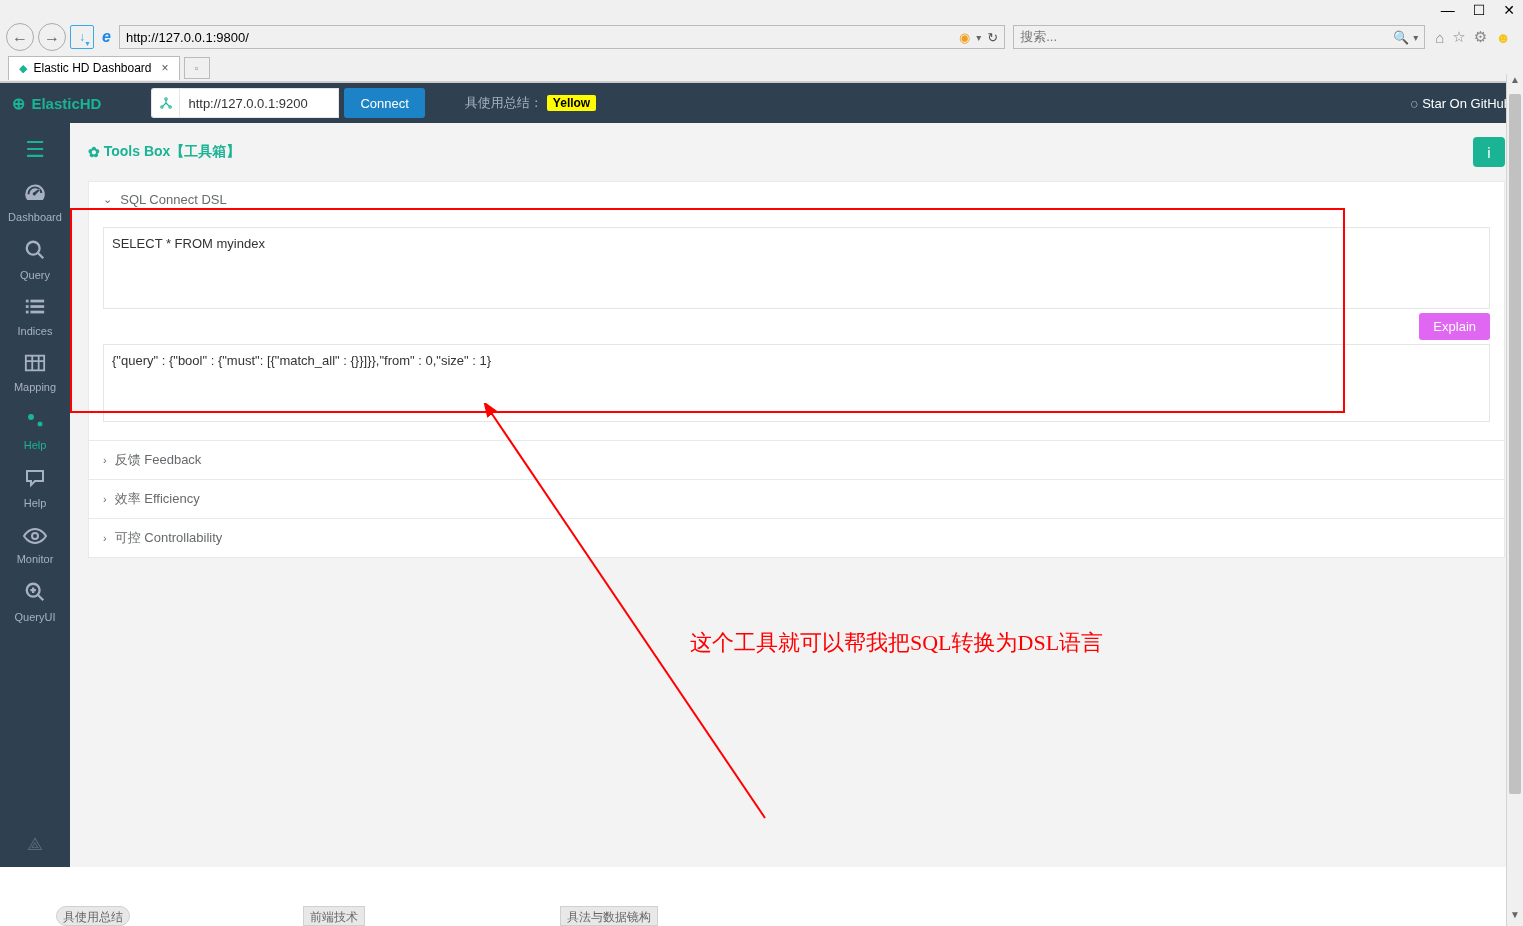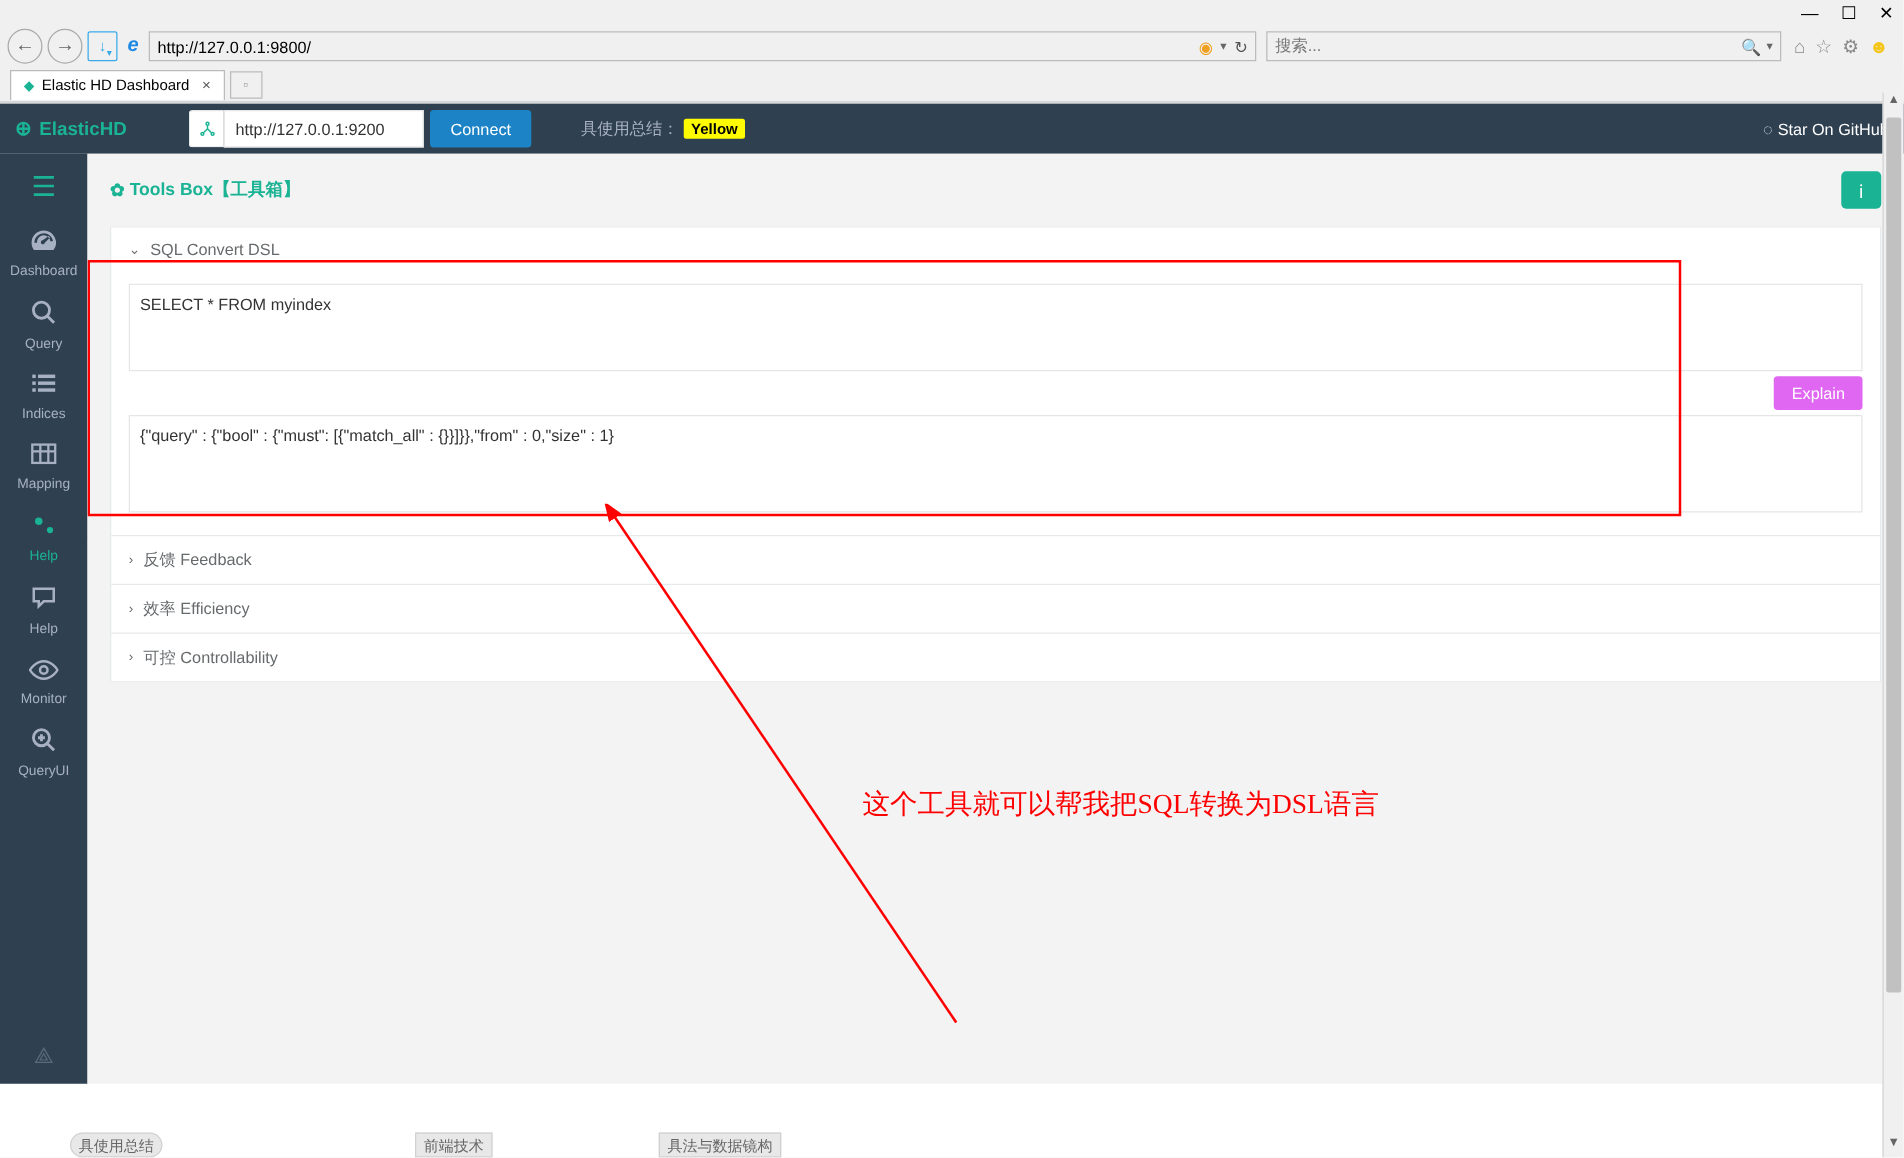--- a/index.html
+++ b/index.html
@@ -55,21 +55,21 @@
 .page-title { color: #1ab394; font-size: 14px; font-weight: bold; display: flex; align-items: center; gap: 4px; }
 .info-btn { margin-left: auto; width: 32px; height: 30px; background: #1ab394; border-radius: 4px; display: flex; align-items: center; justify-content: center; color: #fff; font-size: 15px; }
 
 .panel { background: #fff; border: 1px solid #e7eaec; padding: 0; }
 .accordion-header { padding: 10px 14px; font-size: 13px; color: #676a6c; cursor: pointer; display: flex; align-items: center; gap: 8px; border-top: 1px solid #e7eaec; }
 .accordion-header:first-child { border-top: none; }
 .chev { font-size: 11px; color: #676a6c; }
 .accordion-body { padding: 10px 14px 18px; }
 
 .sql-area, .dsl-area { width: 100%; border: 1px solid #e5e6e7; padding: 8px; font-size: 13px; font-family: Arial, sans-serif; color: #333; resize: none; outline: none; display: block; }
-.sql-area { height: 70px; }
+.sql-area { height: 82px; }
 .dsl-area { height: 78px; }
 .explain-row { text-align: right; padding: 4px 0; }
 .explain-btn { background: #d946ef; opacity: .82; color: #fff; border: none; padding: 6px 14px; font-size: 13px; border-radius: 3px; cursor: pointer; }
 
 
 .red-box { position: absolute; border: 2px solid #ff0000; pointer-events: none; }
 .anno-text { position: absolute; color: #ff0000; font-size: 22px; font-family: "SimSun", "Microsoft YaHei", serif; pointer-events: none; white-space: nowrap; }
 .arrow-svg { position: absolute; pointer-events: none; }
 
 
@@ -225,21 +225,21 @@
         <span>Tools Box【工具箱】</span>
       </div>
       <div class="info-btn">
         <span>ℹ</span>
       </div>
     </div>
 
     <div class="panel">
       <div class="accordion-header">
         <span class="chev">⌄</span>
-        <span>SQL Convert DSL</span>
+        <span>SQL Connect DSL</span>
       </div>
       <div class="accordion-body">
         <textarea class="sql-area" style="">SELECT * FROM myindex</textarea>
         <div class="explain-row">
           <button class="explain-btn">Explain</button>
         </div>
         <textarea class="dsl-area" style="">{"query" : {"bool" : {"must": [{"match_all" : {}}]}},"from" : 0,"size" : 1}</textarea>
       </div>
 
       <div class="accordion-header">
@@ -263,20 +263,20 @@
             <path d="M0,0 L0,6 L8,3 z" fill="#ff0000"></path>
           </marker>
         </defs>
       <line x1="285" y1="415" x2="10" y2="8" stroke="#ff0000" stroke-width="2" marker-end="url(#ah)"></line>
     </svg>
     <div class="anno-text" style="left:620px; top:505px;">这个工具就可以帮我把SQL转换为DSL语言</div>
   </div>
 </div>
 
 <div class="bg-frag" style="left:56px;border-radius:10px;">具使用总结</div>
-<div class="bg-frag" style="left:332px;font-family:Liberation Mono, monospace;">前端技术</div>
-<div class="bg-frag" style="left:527px;">具法与数据镜构</div>
+<div class="bg-frag" style="left:303px;font-family:Liberation Mono, monospace;">前端技术</div>
+<div class="bg-frag" style="left:560px;">具法与数据镜构</div>
 
 <div class="scroll-v" style="top:74px;">
   <div class="arrow" style="top:0;">▲</div>
   <div class="thumb"></div>
   <div class="arrow" style="bottom:0;">▼</div>
 </div>
 
 </body></html>

